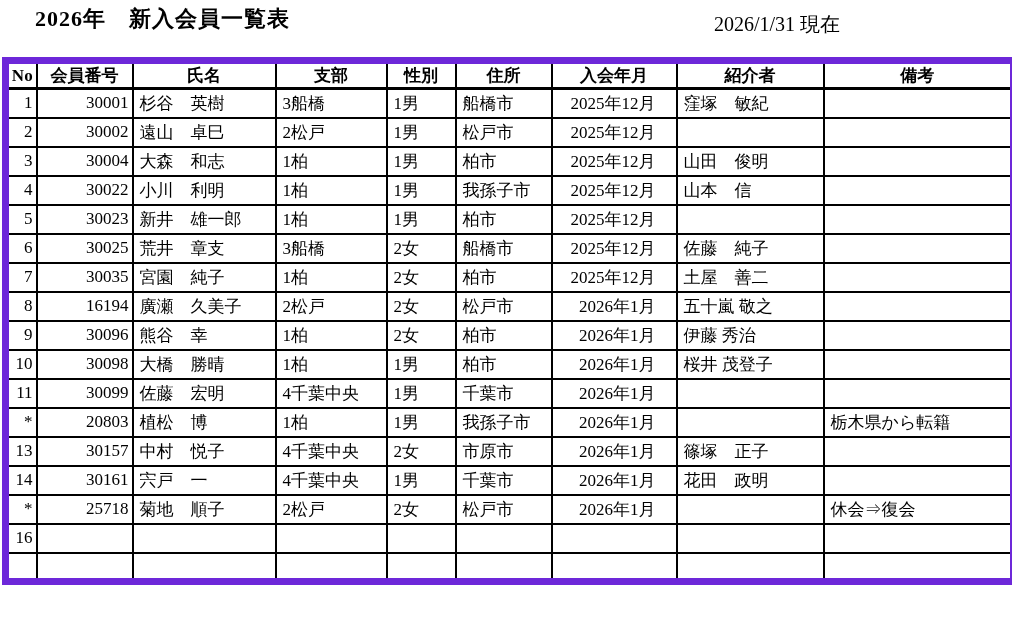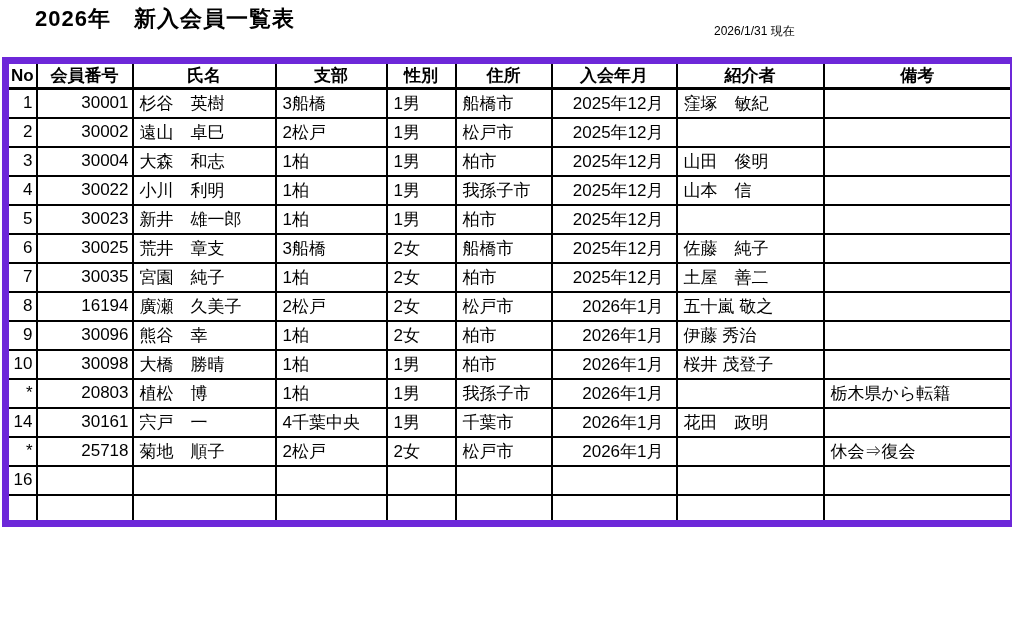--- a/index.html
+++ b/index.html
@@ -3,30 +3,30 @@
 <meta charset="utf-8">
 <style>
   * { margin: 0; padding: 0; box-sizing: border-box; }
   html, body {
     width: 1012px; height: 638px;
     background: #ffffff;
     font-family: "Liberation Sans", sans-serif;
     color: #000000;
     overflow: hidden;
   }
-  .sheet { position: relative; width: 1012px; height: 638px; overflow: hidden; }
+  .sheet { position: relative; width: 1012px; height: 638px; overflow: hidden; font-family: Liberation Serif, serif; }
 
   .titlebar { position: absolute; top: 2px; left: 0; width: 100%; height: 32px; }
   .doc-title {
     position: absolute; left: 35px; top: 2px;
     font-size: 22px; font-weight: bold; letter-spacing: 1px;
   }
   .doc-date {
-    position: absolute; left: 714px; top: 21px;
-    font-size: 12px; font-weight: normal;
+    position: absolute; left: 714px; top: 9px;
+    font-size: 20px; font-weight: normal;
   }
 
   table.member-table {
     position: absolute; top: 34px; left: 2px;
     border-collapse: collapse;
     table-layout: fixed;
     width: 1008px;
     border: 7px solid #6d28d9;
     font-size: 17px;
     margin-top: 23px;
@@ -55,21 +55,21 @@
   .member-table col.c-name    { width: 143px; }
   .member-table col.c-branch  { width: 111px; }
   .member-table col.c-gender  { width: 69px; }
   .member-table col.c-addr    { width: 96px; }
   .member-table col.c-join    { width: 125px; }
   .member-table col.c-intro   { width: 147px; }
   .member-table col.c-remarks { width: 190px; }
 
   .member-table td.al-right { text-align: right; padding-right: 3px; }
   .member-table td.al-left  { text-align: left; padding-left: 6px; }
-  .member-table td.join-cell { text-align: right; padding-right: 12px; }
+  .member-table td.join-cell { text-align: right; padding-right: 20px; }
 </style>
 </head>
 <body>
 
 <div class="sheet">
 
   <div class="titlebar">
     <div class="doc-title">2026年　新入会員一覧表</div>
     <div class="doc-date">2026/1/31 現在</div>
   </div>
@@ -204,29 +204,51 @@
       <td class="al-right">30098</td>
       <td class="al-left">大橋　勝晴</td>
       <td class="al-left">1柏</td>
       <td class="al-left">1男</td>
       <td class="al-left">柏市</td>
       <td class="join-cell">2026年1月</td>
       <td class="al-left">桜井 茂登子</td>
       <td class="al-left"></td>
     </tr>
         <tr>
+      <td class="al-right">11</td>
+      <td class="al-right">30099</td>
+      <td class="al-left">佐藤　宏明</td>
+      <td class="al-left">4千葉中央</td>
+      <td class="al-left">1男</td>
+      <td class="al-left">千葉市</td>
+      <td class="join-cell">2026年1月</td>
+      <td class="al-left"></td>
+      <td class="al-left"></td>
+    </tr>
+        <tr>
       <td class="al-right">*</td>
       <td class="al-right">20803</td>
       <td class="al-left">植松　博</td>
       <td class="al-left">1柏</td>
       <td class="al-left">1男</td>
       <td class="al-left">我孫子市</td>
       <td class="join-cell">2026年1月</td>
       <td class="al-left"></td>
       <td class="al-left">栃木県から転籍</td>
+    </tr>
+        <tr>
+      <td class="al-right">13</td>
+      <td class="al-right">30157</td>
+      <td class="al-left">中村　悦子</td>
+      <td class="al-left">4千葉中央</td>
+      <td class="al-left">2女</td>
+      <td class="al-left">市原市</td>
+      <td class="join-cell">2026年1月</td>
+      <td class="al-left">篠塚　正子</td>
+      <td class="al-left"></td>
     </tr>
         <tr>
       <td class="al-right">14</td>
       <td class="al-right">30161</td>
       <td class="al-left">宍戸　一</td>
       <td class="al-left">4千葉中央</td>
       <td class="al-left">1男</td>
       <td class="al-left">千葉市</td>
       <td class="join-cell">2026年1月</td>
       <td class="al-left">花田　政明</td>

